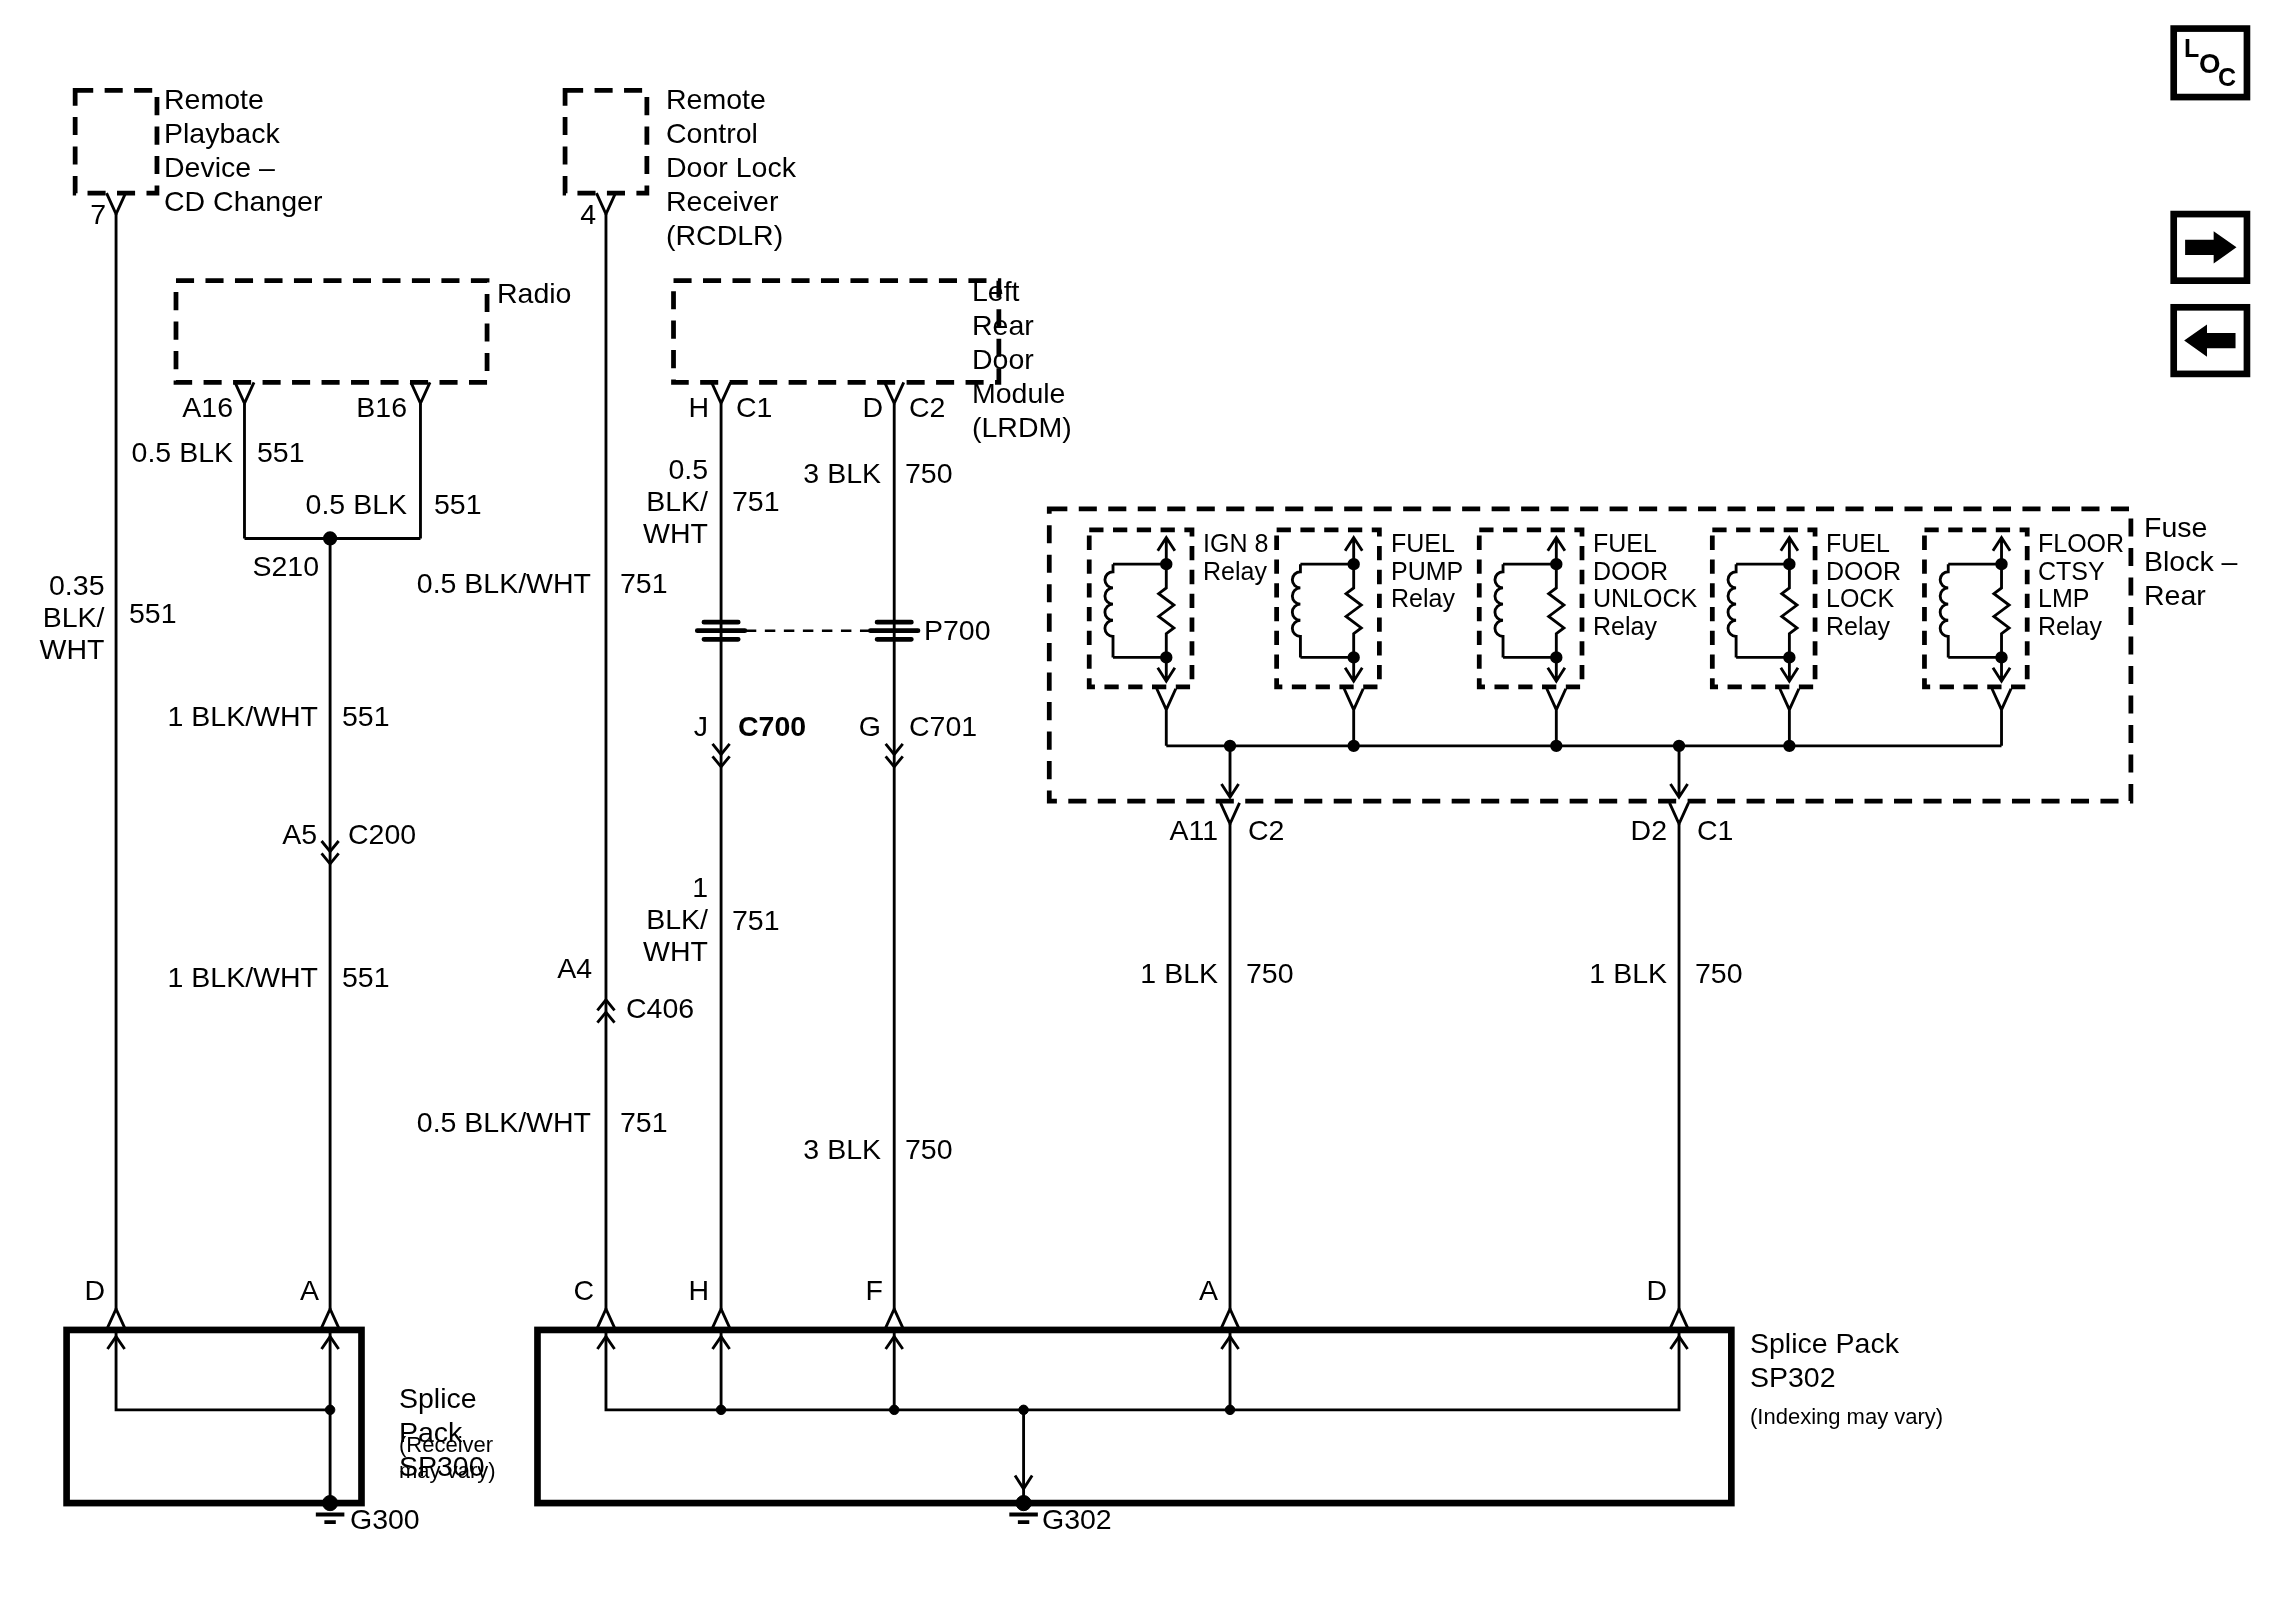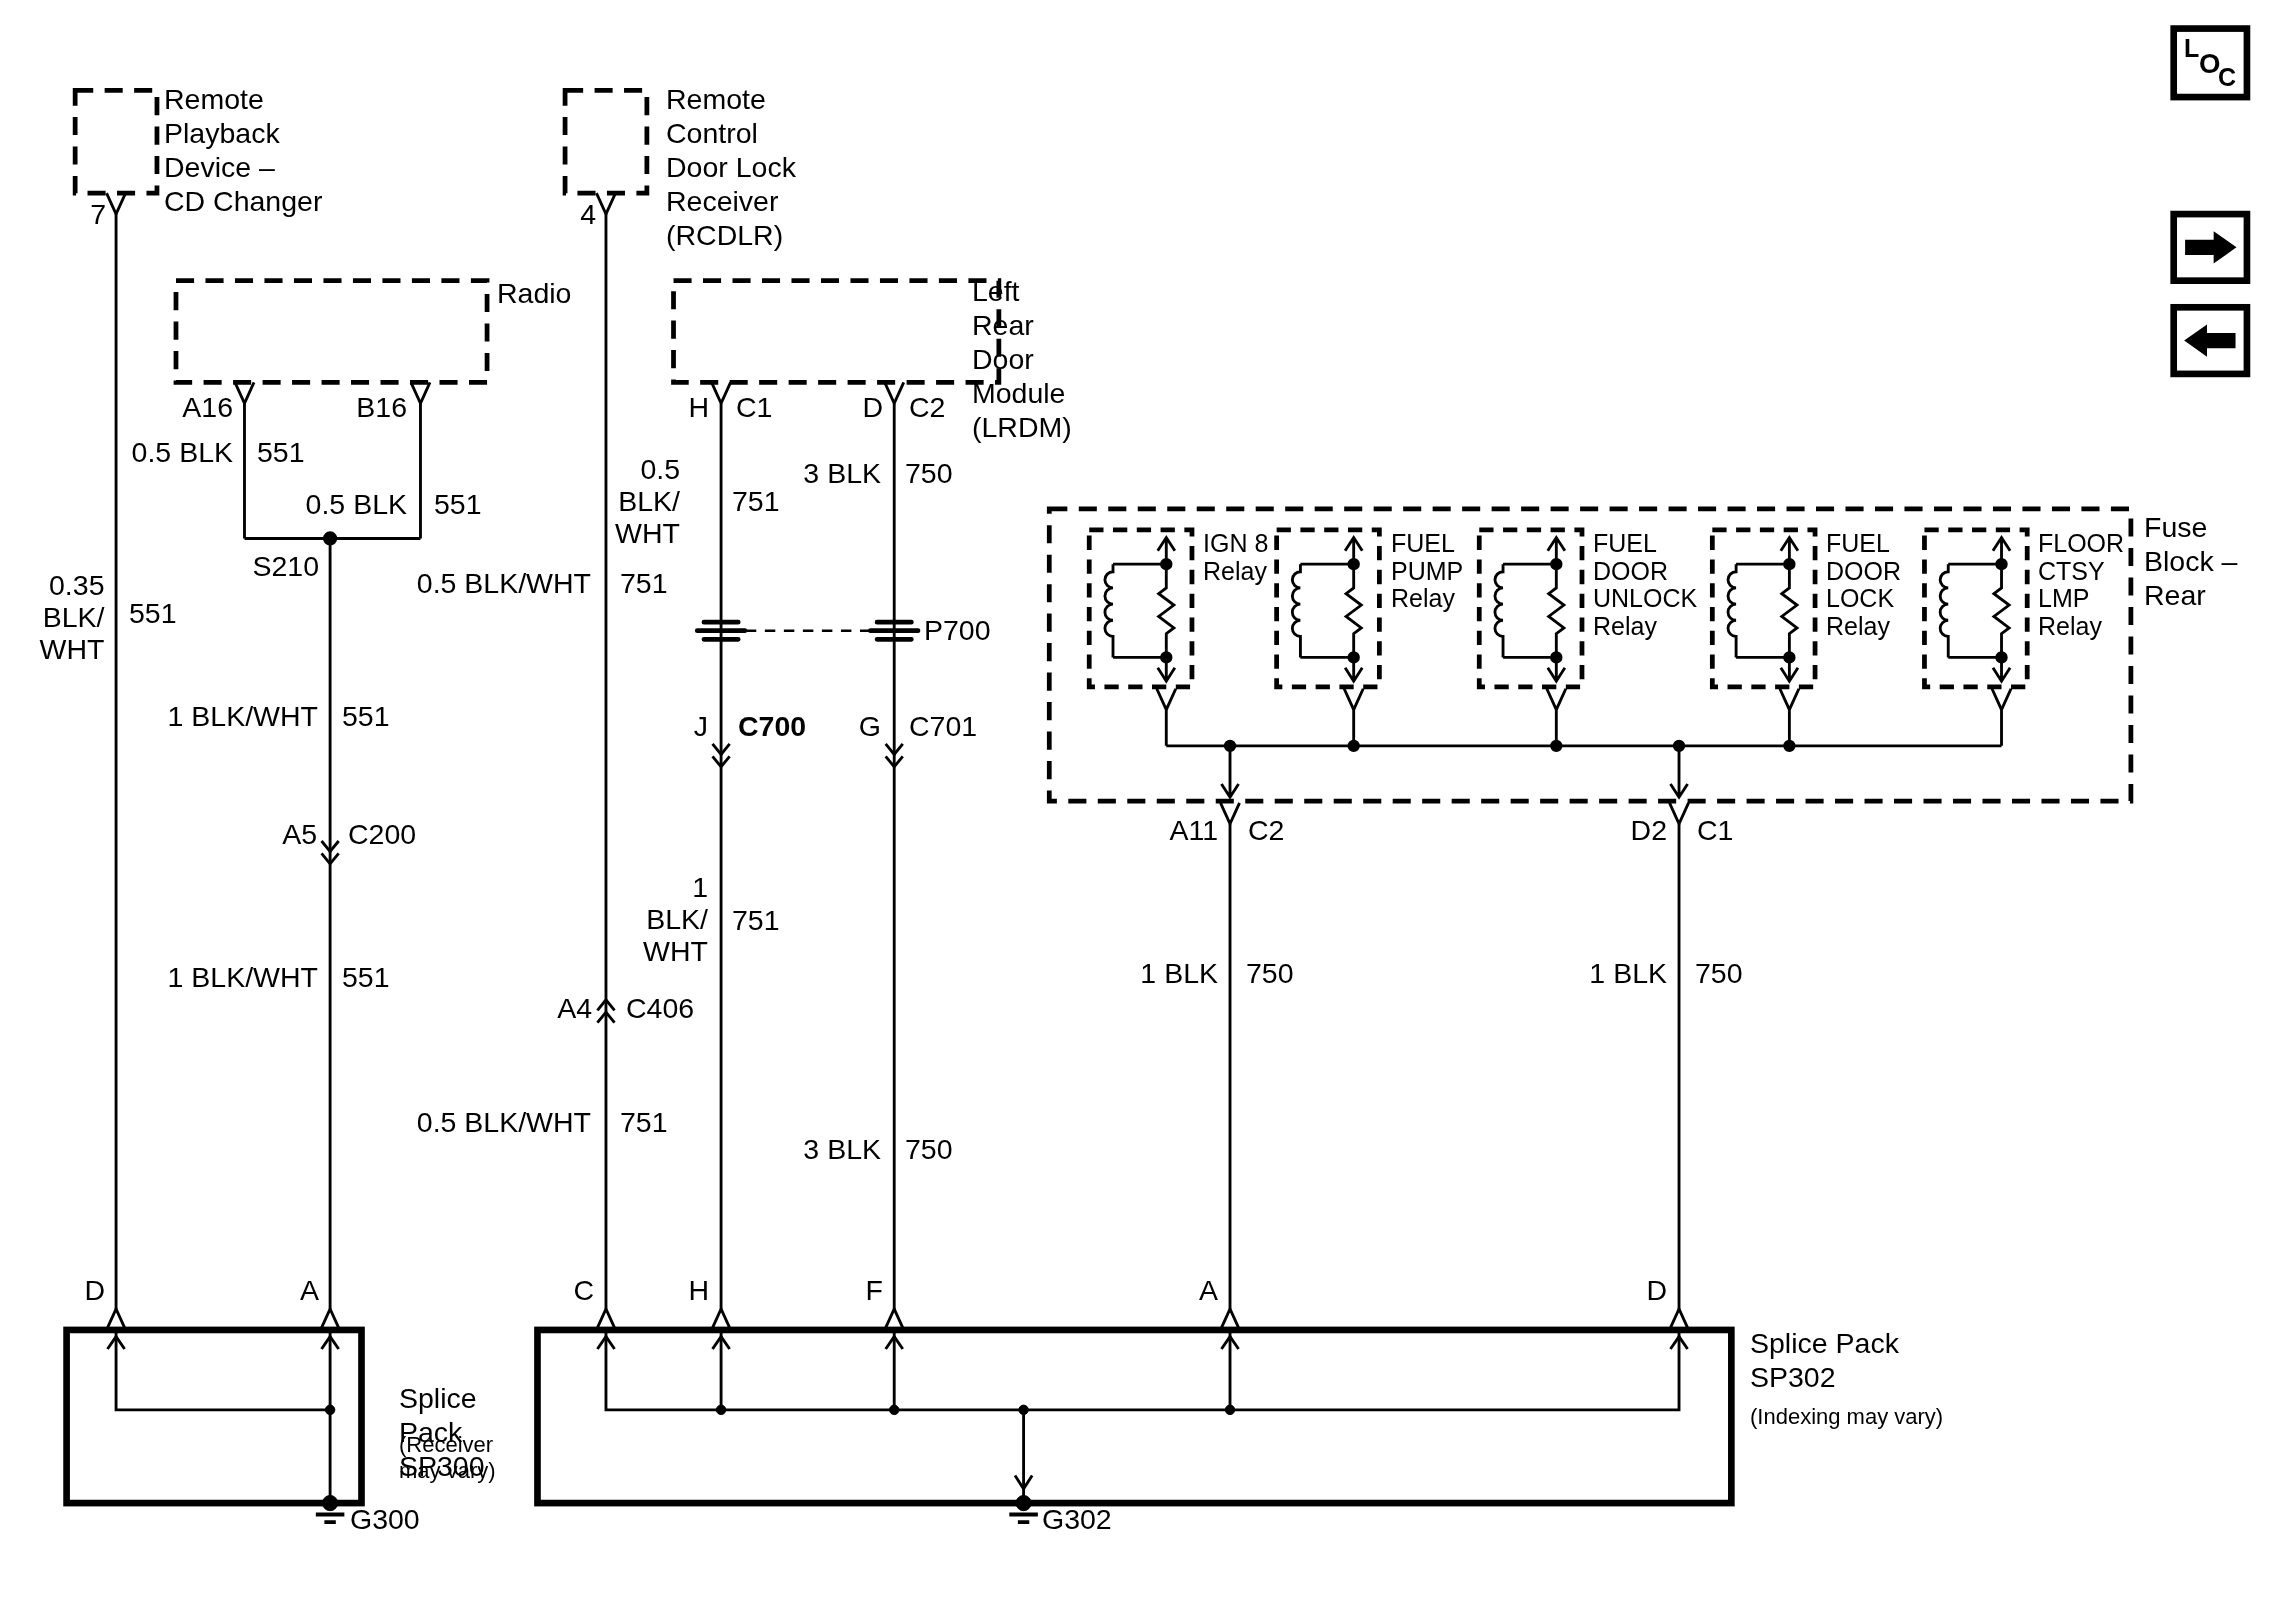--- a/index.html
+++ b/index.html
@@ -224,26 +224,26 @@
 
 <div class="lbl ra" style="left:128px;top:700px;width:190px;">1 BLK/WHT</div>
 <div class="lbl" style="left:342px;top:700px;">551</div>
 <div class="lbl ra" style="left:241px;top:818px;width:76px;">A5</div>
 <div class="lbl" style="left:348px;top:818px;">C200</div>
 <div class="lbl ra" style="left:128px;top:961px;width:190px;">1 BLK/WHT</div>
 <div class="lbl" style="left:342px;top:961px;">551</div>
 
 <div class="lbl ra" style="left:382px;top:567px;width:209px;">0.5 BLK/WHT</div>
 <div class="lbl" style="left:620px;top:567px;">751</div>
-<div class="lbl ra" style="left:516px;top:992px;width:76px;">A4</div>
+<div class="lbl ra" style="left:516px;top:952px;width:76px;">A4</div>
 <div class="lbl" style="left:626px;top:992px;">C406</div>
 <div class="lbl ra" style="left:382px;top:1106px;width:209px;">0.5 BLK/WHT</div>
 <div class="lbl" style="left:620px;top:1106px;">751</div>
 
-<div class="lbl ra" style="left:585px;top:453px;width:95px;">0.5
+<div class="lbl ra" style="left:613px;top:453px;width:95px;">0.5
 BLK/
 WHT</div>
 <div class="lbl" style="left:732px;top:485px;">751</div>
 <div class="lbl" style="left:924px;top:614px;">P700</div>
 <div class="lbl ra" style="left:670px;top:710px;width:38px;">J</div>
 <div class="lbl" style="left:738px;top:710px;font-weight:bold;">C700</div>
 <div class="lbl ra" style="left:613px;top:871px;width:95px;">1
 BLK/
 WHT</div>
 <div class="lbl" style="left:732px;top:904px;">751</div>

